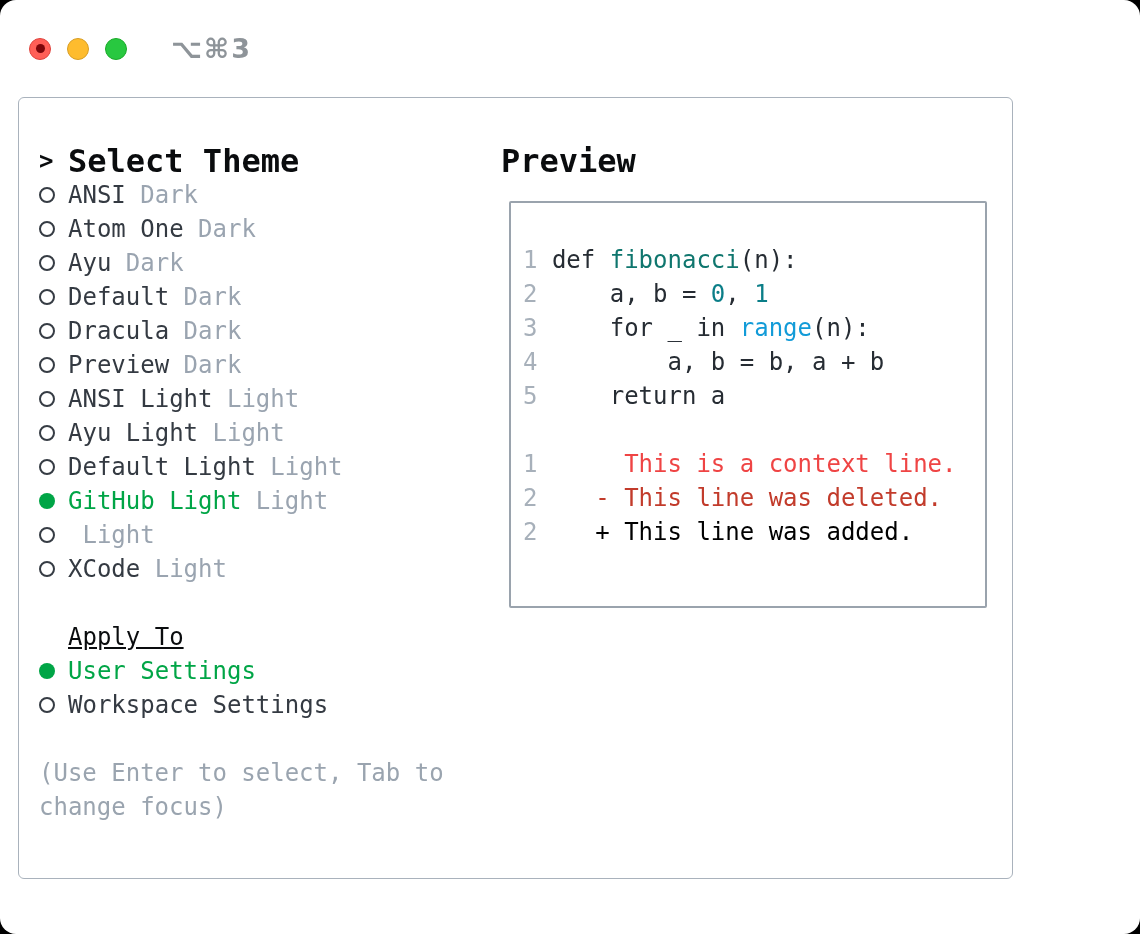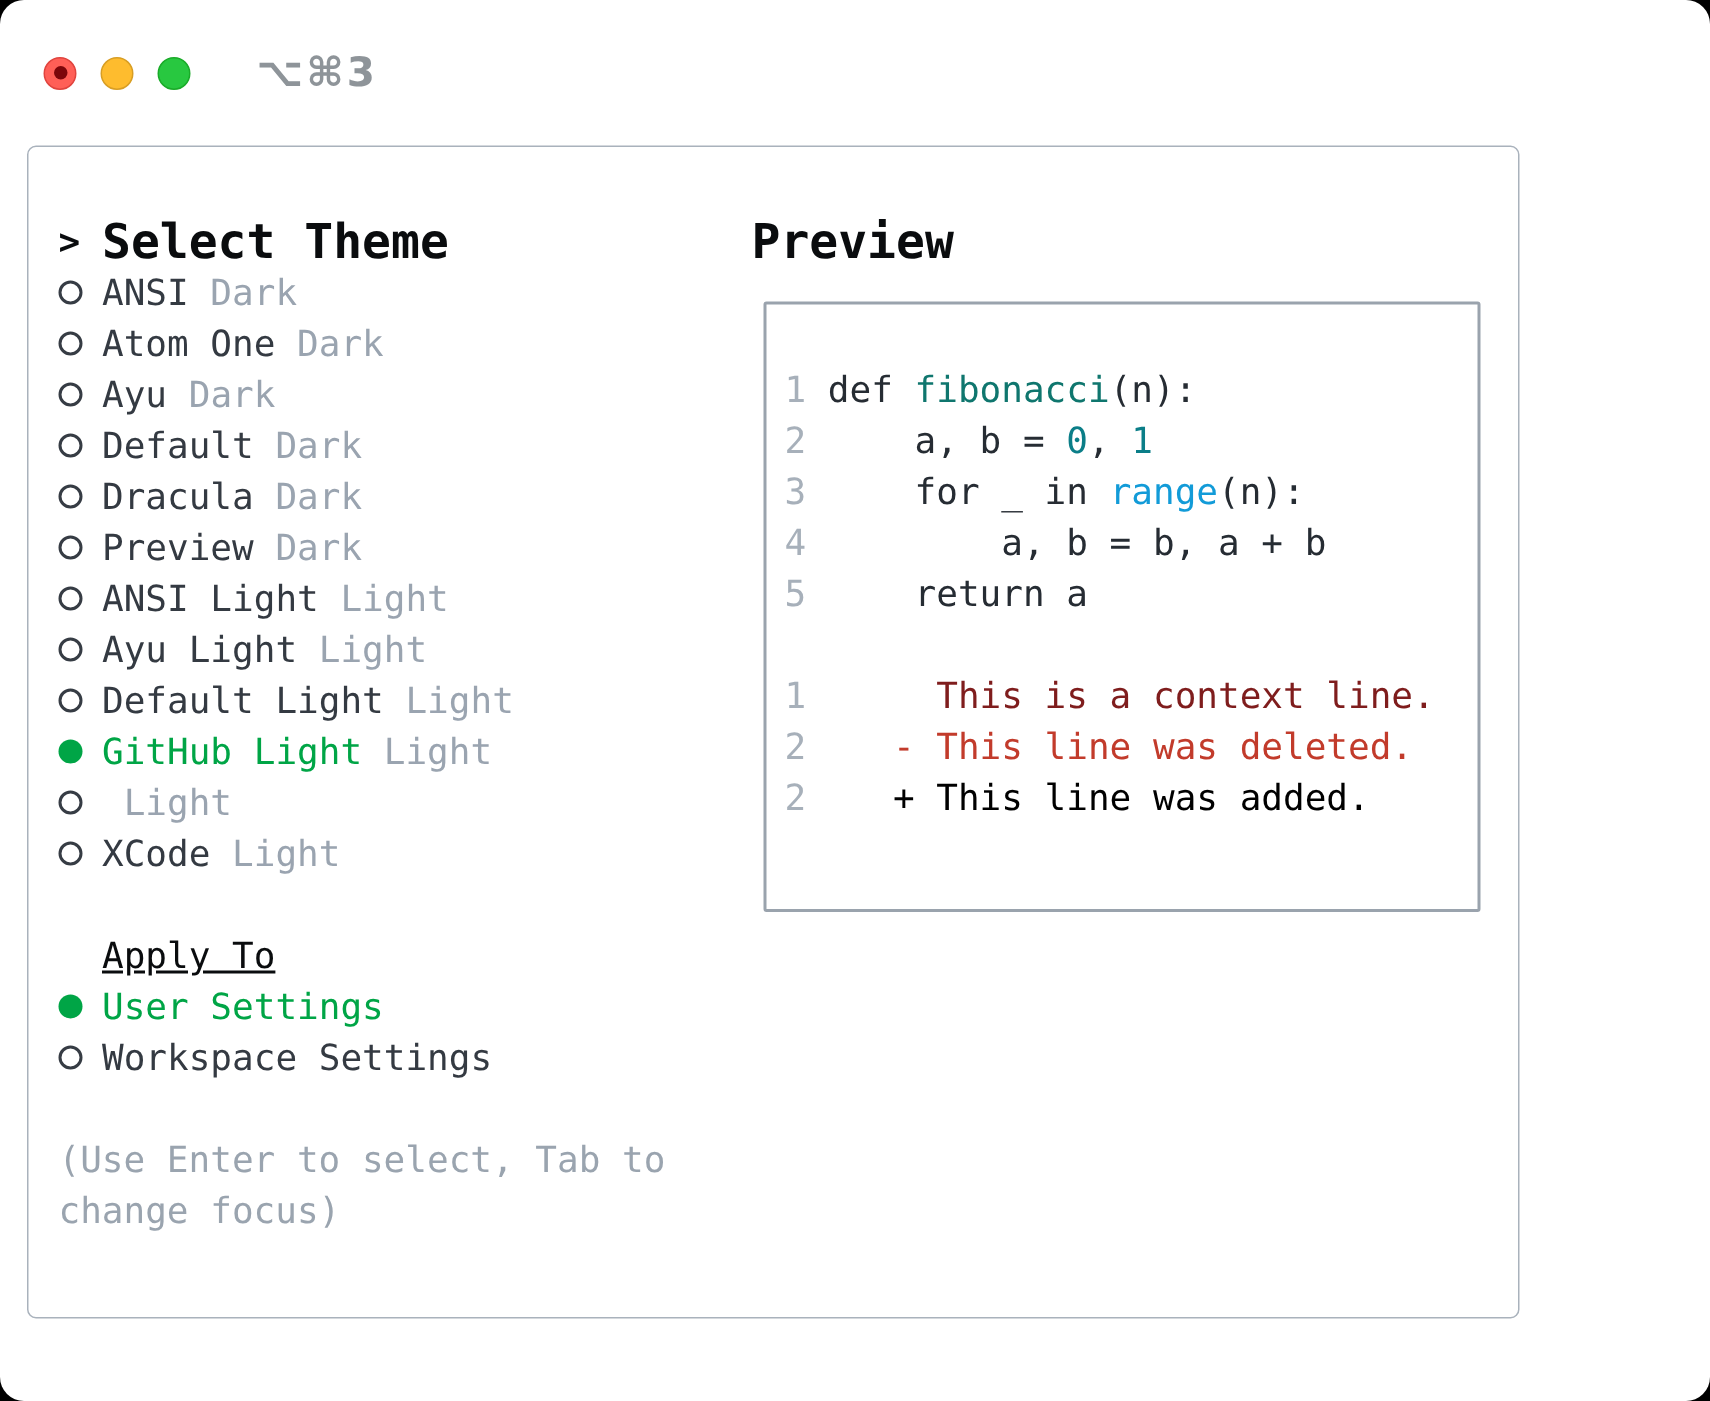--- a/index.html
+++ b/index.html
@@ -94,21 +94,21 @@
   }
   .code-line{
     height:34px;line-height:34px;
     font-size:24px;white-space:pre;
   }
   .ln{color:#a7b0ba;}
   .tk-plain{color:#262c33;}
   .tk-func{color:#0f766e;}
   .tk-num{color:#0b7e88;}
   .tk-bi{color:#129bd8;}
-  .tk-ctx{color:#7f1d1d;}
+  .tk-ctx{color:#ef4444;}
   .tk-del{color:#c23b2b;}
   .tk-add{color:#000000;}
 </style>
 </head>
 <body>
 
 <div class="page">
 
   <div class="titlebar">
     <span class="tl red">

